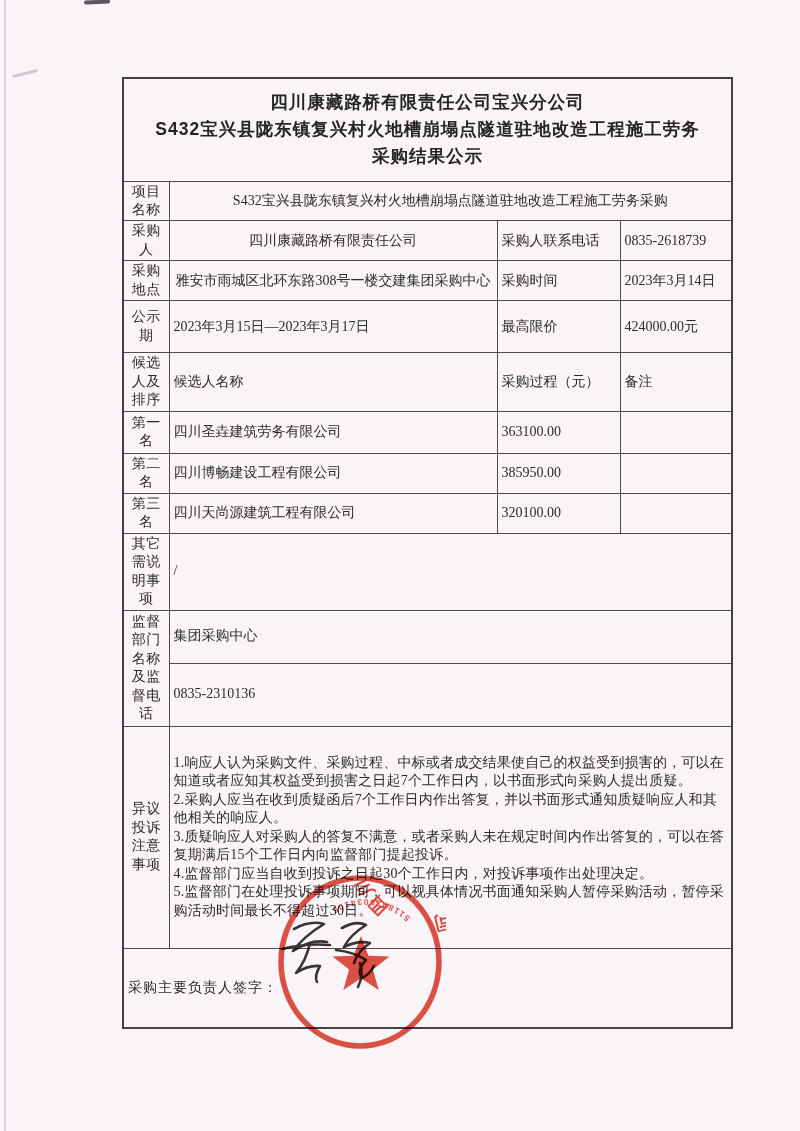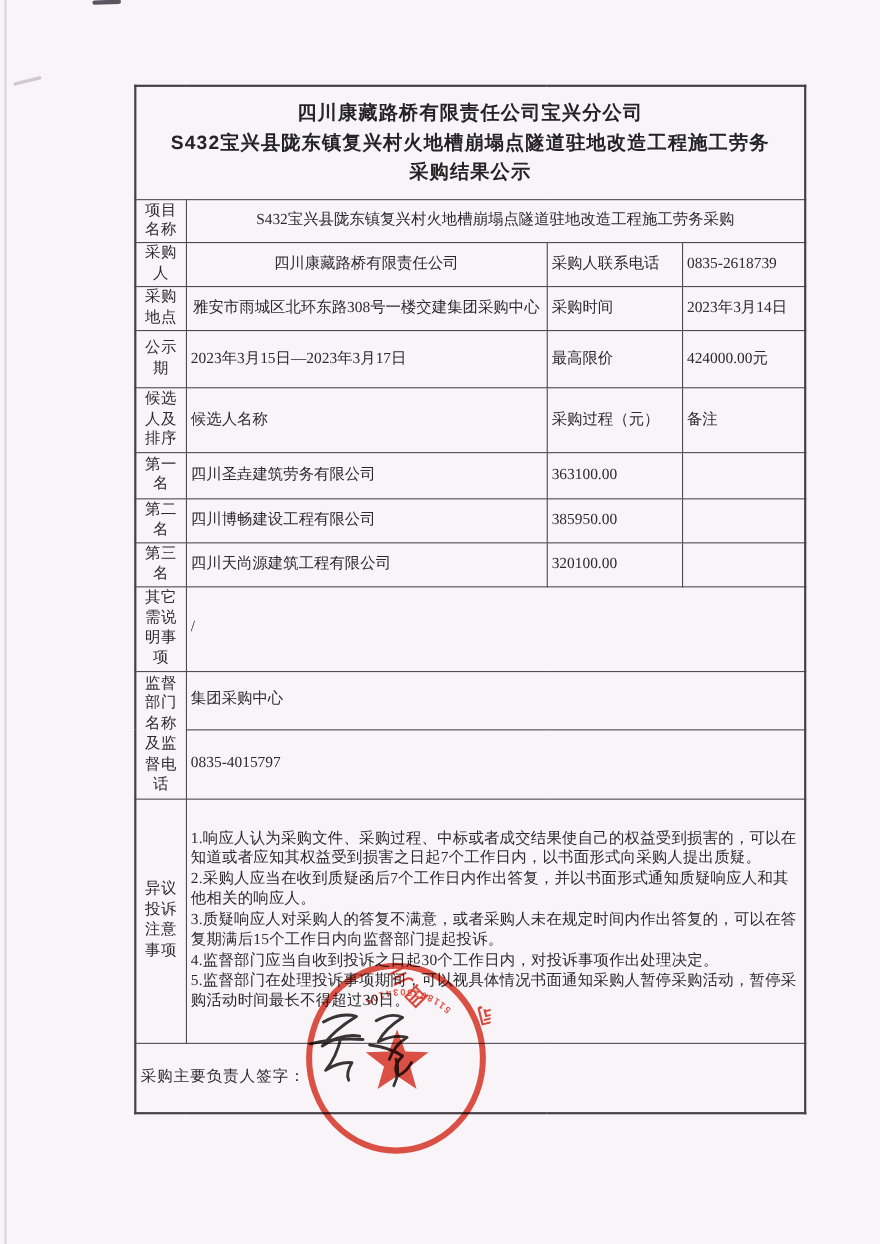--- a/index.html
+++ b/index.html
@@ -135,35 +135,35 @@
   <tr style="height:52px">
     <td class="lbl">其它需说明事项</td>
     <td colspan="3" class="c">/</td>
   </tr>
 
   <tr style="height:53px">
     <td class="lbl" rowspan="2">监督部门名称及监督电话</td>
     <td colspan="3" class="c">集团采购中心</td>
   </tr>
   <tr style="height:63px">
-    <td colspan="3" class="c">0835-4015797</td>
+    <td colspan="3" class="c">0835-2310136</td>
   </tr>
 
   <tr style="height:222px">
     <td class="lbl">异议投诉注意事项</td>
     <td colspan="3" class="objection">
       <div>1.响应人认为采购文件、采购过程、中标或者成交结果使自己的权益受到损害的，可以在知道或者应知其权益受到损害之日起7个工作日内，以书面形式向采购人提出质疑。</div>
       <div>2.采购人应当在收到质疑函后7个工作日内作出答复，并以书面形式通知质疑响应人和其他相关的响应人。</div>
       <div>3.质疑响应人对采购人的答复不满意，或者采购人未在规定时间内作出答复的，可以在答复期满后15个工作日内向监督部门提起投诉。</div>
       <div>4.监督部门应当自收到投诉之日起30个工作日内，对投诉事项作出处理决定。</div>
       <div>5.监督部门在处理投诉事项期间，可以视具体情况书面通知采购人暂停采购活动，暂停采购活动时间最长不得超过30日。</div>
     </td>
   </tr>
 
-  <tr style="height:64px">
+  <tr style="height:80px">
     <td colspan="4" class="sig-cell">采购主要负责人签字：</td>
   </tr>
 </tbody>
   </table>
 
 <svg class="stamp" viewBox="0 0 170 176">
   <g fill="none" stroke="#dd3526">
     <ellipse cx="84" cy="88" rx="79" ry="84" stroke-width="5.5" opacity=".92"></ellipse>
   </g>
   <g transform="rotate(180 84 88)" fill="#dd3526" stroke="none">

